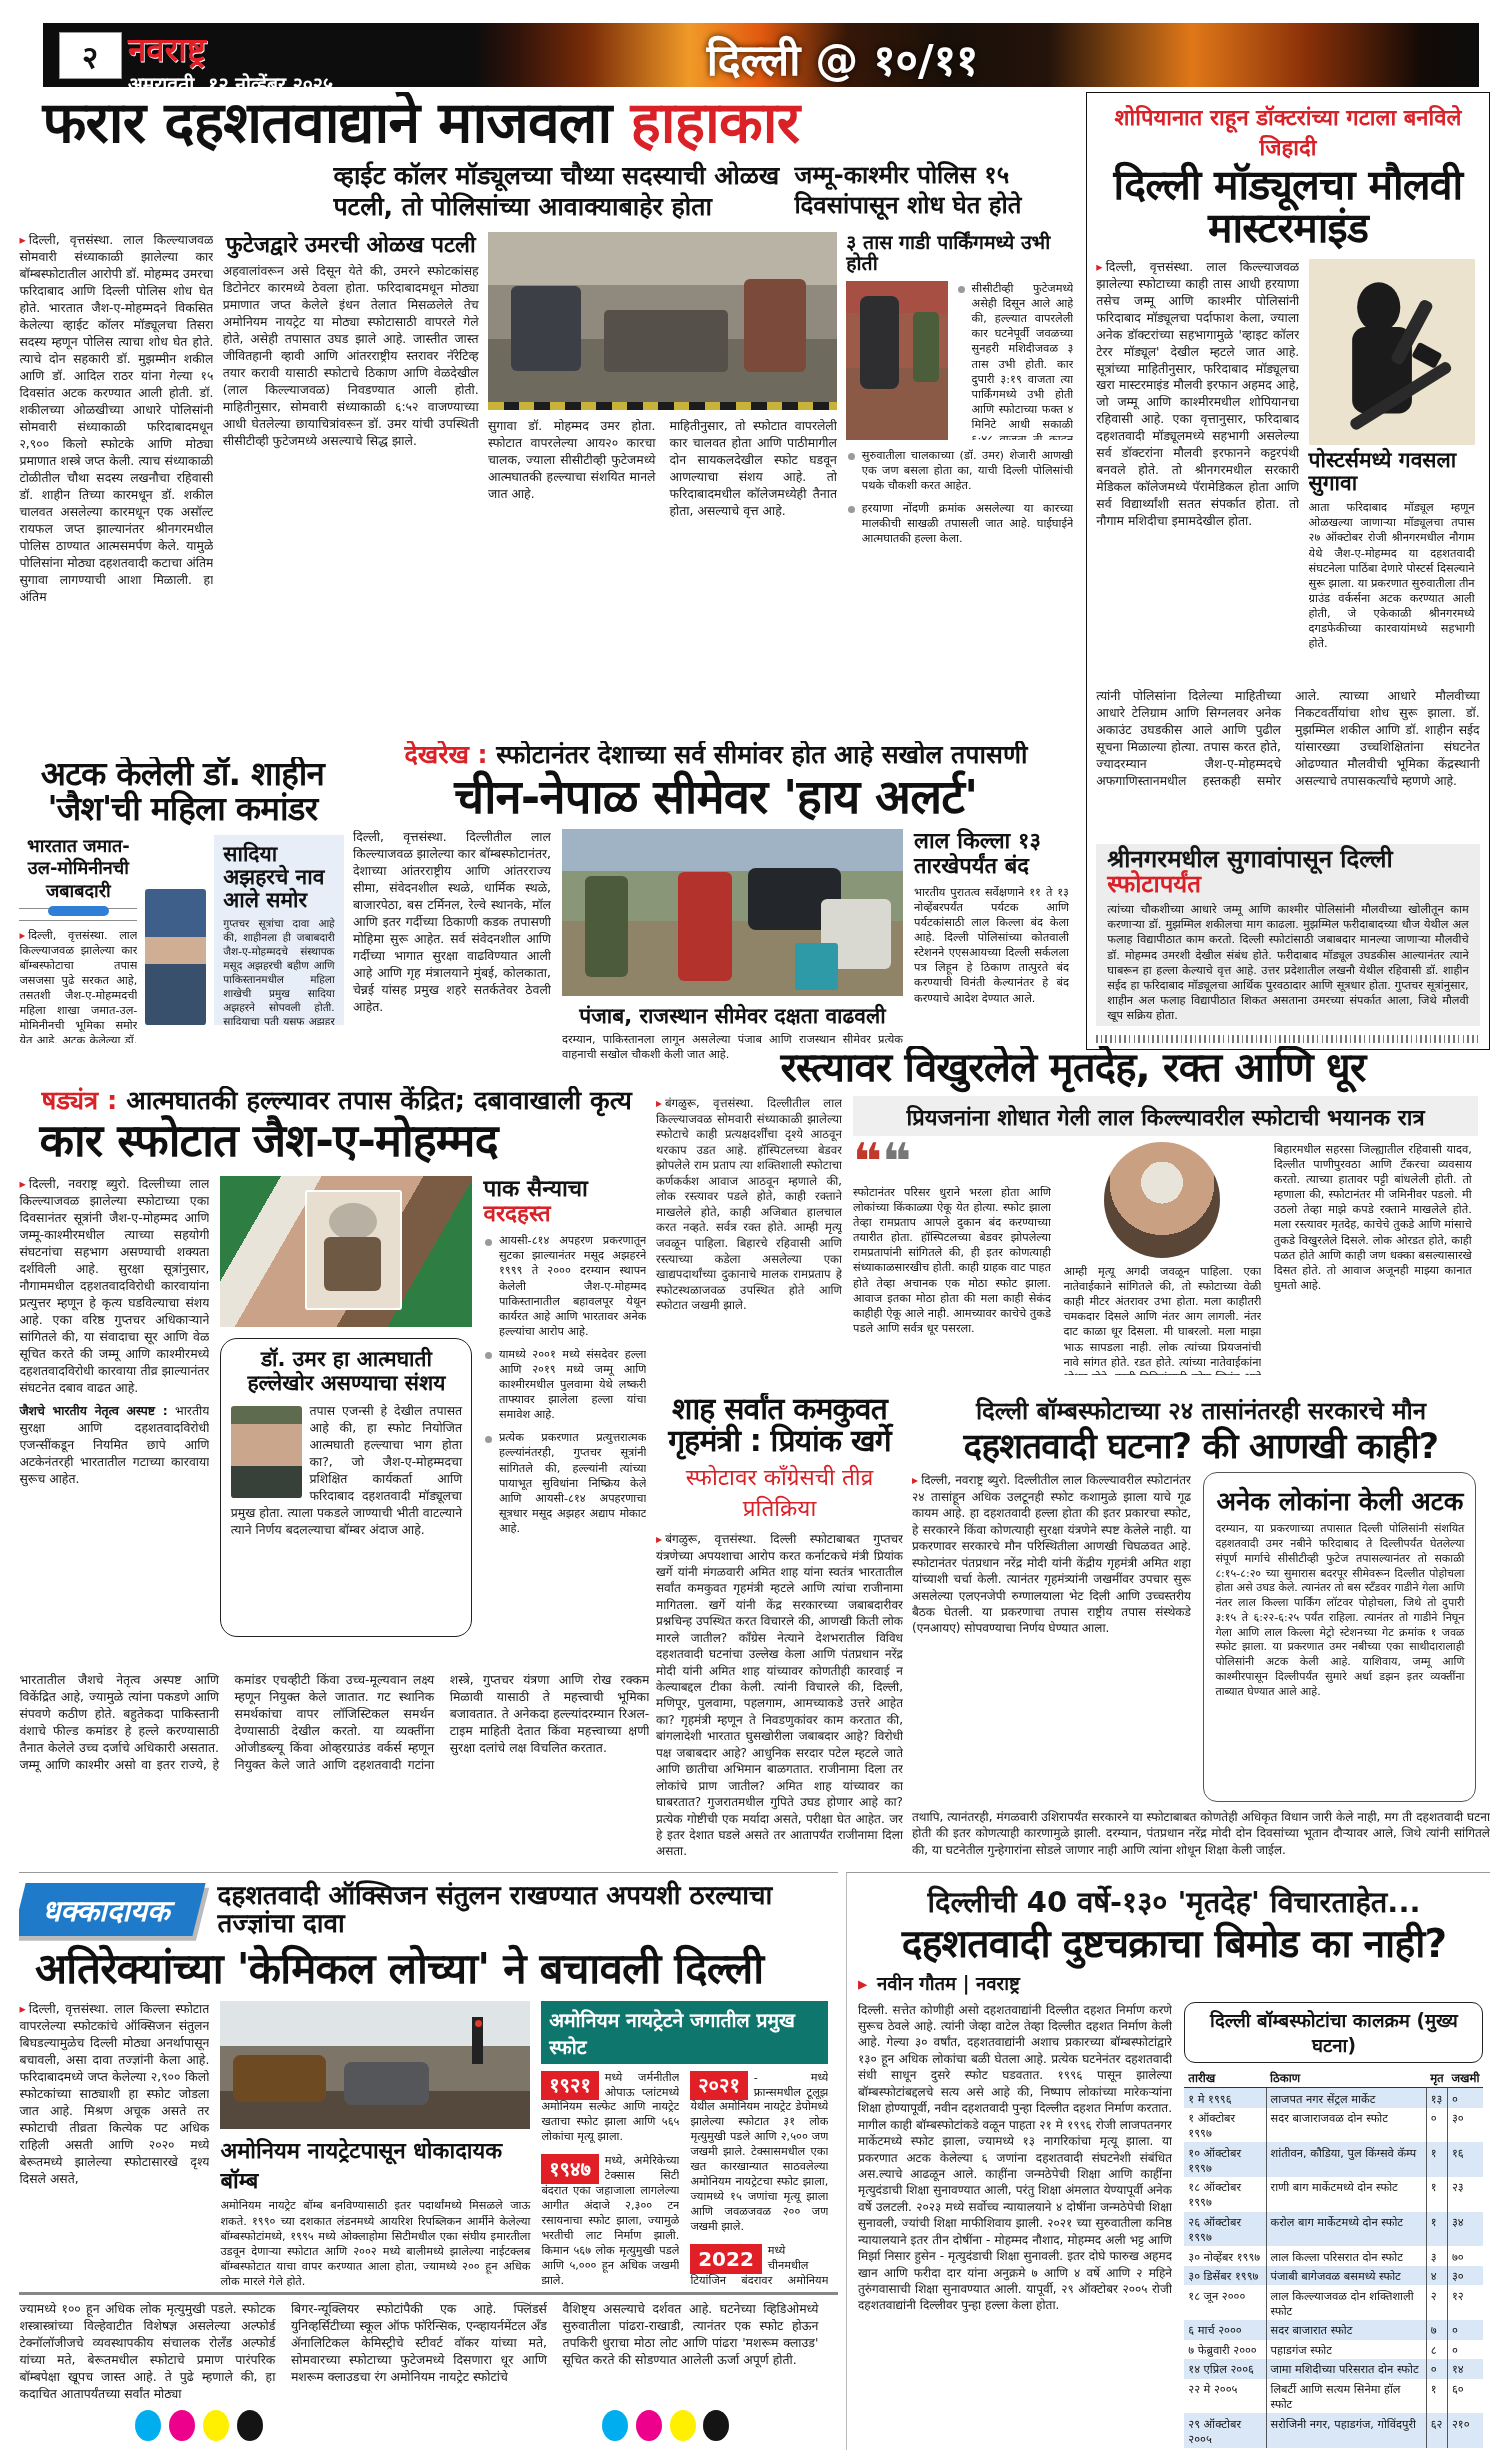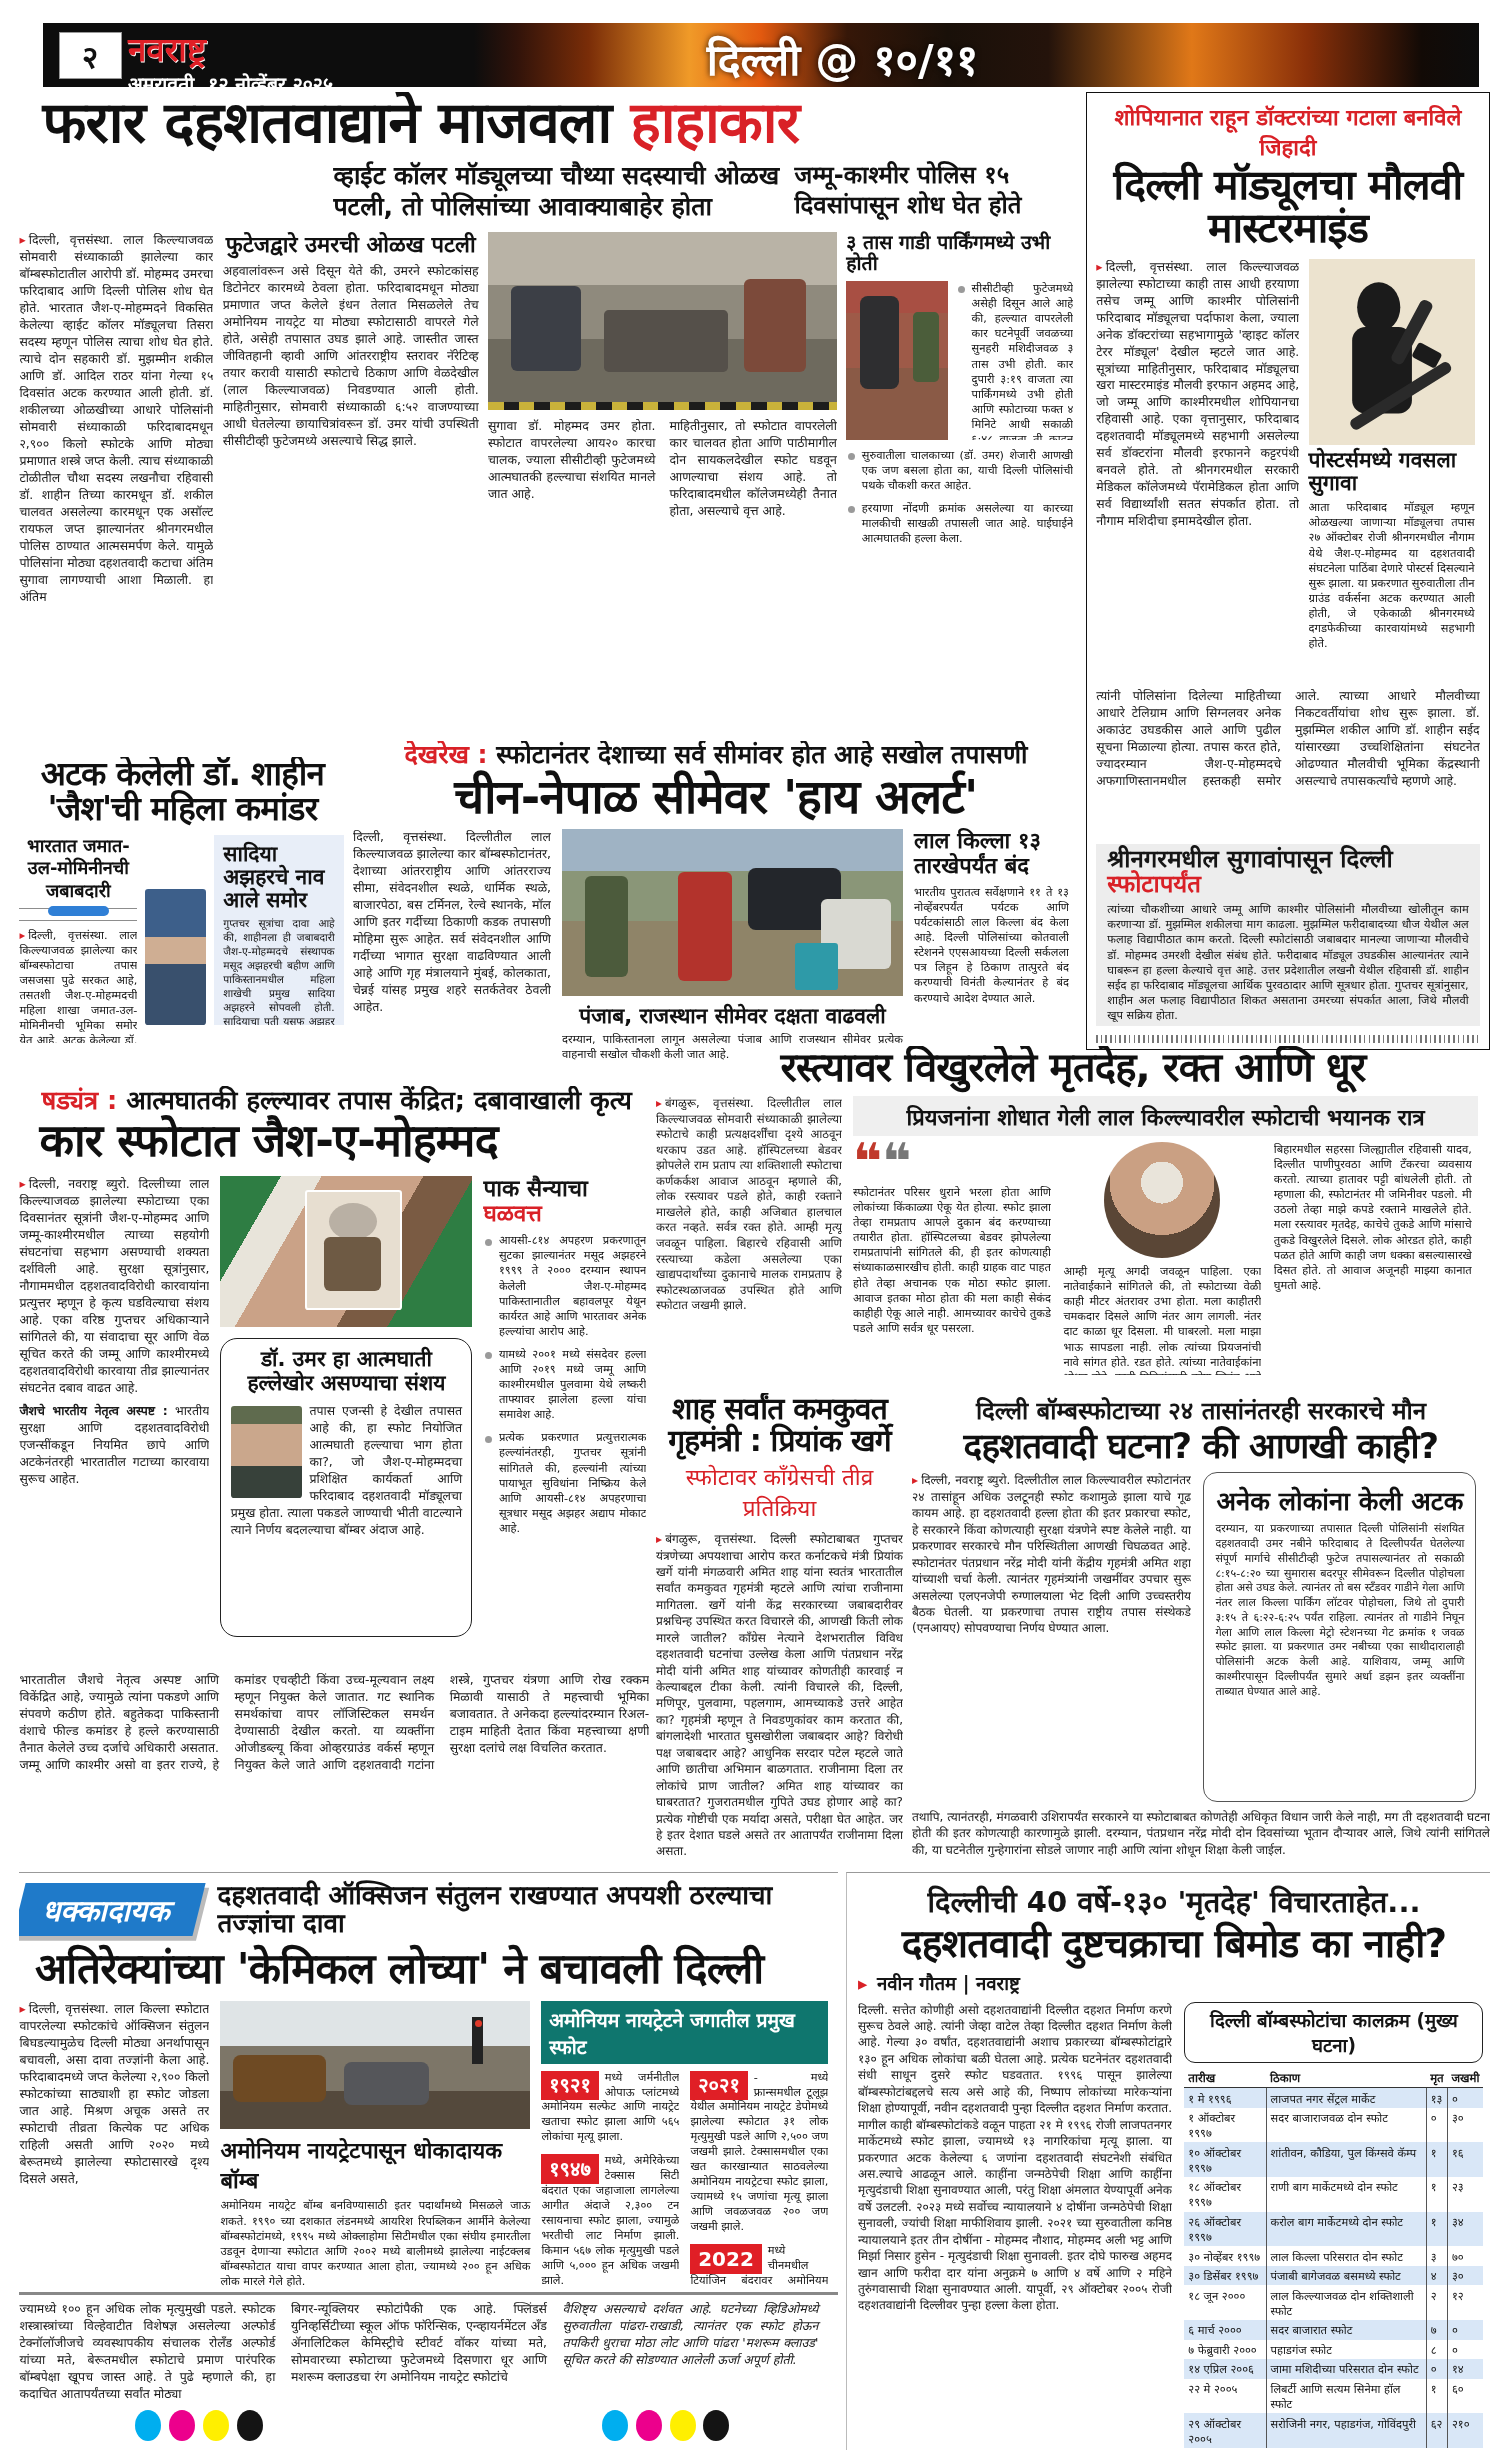--- a/index.html
+++ b/index.html
@@ -200,21 +200,21 @@
         <div style="border:1.6px solid #222;border-radius:17px;margin-top:11px;padding:9.3px;height:299px;box-sizing:border-box;overflow:hidden;">
           <div class="cap ctr" style="font-size:21px;line-height:1.12;">डॉ. उमर हा आत्मघाती हल्लेखोर असण्याचा संशय</div>
           <div style="margin-top:7.8px;">
             <div class="photo" style="float:left;width:71px;height:92px;margin:3.1px 7.8px 3.1px 0;background:linear-gradient(180deg,#5f6b4e 0 20%,#caa78c 20% 65%,#37413a 65% 100%);border-radius:3.1px;"></div>
             <div class="bodytxt just">तपास एजन्सी हे देखील तपासत आहे की, हा स्फोट नियोजित आत्मघाती हल्ल्याचा भाग होता का?, जो जैश-ए-मोहम्मदचा प्रशिक्षित कार्यकर्ता आणि फरिदाबाद दहशतवादी मॉड्यूलचा प्रमुख होता. त्याला पकडले जाण्याची भीती वाटल्याने त्याने निर्णय बदलल्याचा बॉम्बर अंदाज आहे.</div>
           </div>
         </div>
       </div>
       <div style="width:163px;">
         <div style="font-weight:bold;font-size:22.5px;line-height:1.1;">
-          <span>पाक सैन्याचा </span><span class="red">घळवत्त</span>
+          <span>पाक सैन्याचा </span><span class="red">वरदहस्त</span>
         </div>
         <div class="sm just" style="margin-top:7.8px;height:419px;overflow:hidden;">
           <div class="bullet">आयसी-८१४ अपहरण प्रकरणातून सुटका झाल्यानंतर मसूद अझहरने १९९९ ते २००० दरम्यान स्थापन केलेली जैश-ए-मोहम्मद पाकिस्तानातील बहावलपूर येथून कार्यरत आहे आणि भारतावर अनेक हल्ल्यांचा आरोप आहे.</div>
           <div class="bullet">यामध्ये २००१ मध्ये संसदेवर हल्ला आणि २०१९ मध्ये जम्मू आणि काश्मीरमधील पुलवामा येथे लष्करी ताफ्यावर झालेला हल्ला यांचा समावेश आहे.</div>
           <div class="bullet">प्रत्येक प्रकरणात प्रत्युत्तरात्मक हल्ल्यांनंतरही, गुप्तचर सूत्रांनी सांगितले की, हल्ल्यांनी त्यांच्या पायाभूत सुविधांना निष्क्रिय केले आणि आयसी-८१४ अपहरणाचा सूत्रधार मसूद अझहर अद्याप मोकाट आहे.</div>
         </div>
       </div>
     </div>
     <div class="bodytxt cols3 just" style="margin-top:11px;height:194px;overflow:hidden;">भारतातील जैशचे नेतृत्व अस्पष्ट आणि विकेंद्रित आहे, ज्यामुळे त्यांना पकडणे आणि संपवणे कठीण होते. बहुतेकदा पाकिस्तानी वंशाचे फील्ड कमांडर हे हल्ले करण्यासाठी तैनात केलेले उच्च दर्जाचे अधिकारी असतात. जम्मू आणि काश्मीर असो वा इतर राज्ये, हे कमांडर एचव्हीटी किंवा उच्च-मूल्यवान लक्ष्य म्हणून नियुक्त केले जातात. गट स्थानिक समर्थकांचा वापर लॉजिस्टिकल समर्थन देण्यासाठी देखील करतो. या व्यक्तींना ओजीडब्ल्यू किंवा ओव्हरग्राउंड वर्कर्स म्हणून नियुक्त केले जाते आणि दहशतवादी गटांना शस्त्रे, गुप्तचर यंत्रणा आणि रोख रक्कम मिळावी यासाठी ते महत्त्वाची भूमिका बजावतात. ते अनेकदा हल्ल्यांदरम्यान रिअल-टाइम माहिती देतात किंवा महत्त्वाच्या क्षणी सुरक्षा दलांचे लक्ष विचलित करतात.</div>
   </div>
@@ -292,21 +292,21 @@
           <div class="entry"><span class="chip">१९२१</span><span>मध्ये जर्मनीतील ओपाऊ प्लांटमध्ये अमोनियम सल्फेट आणि नायट्रेट खताचा स्फोट झाला आणि ५६५ लोकांचा मृत्यू झाला.</span></div>
           <div class="entry"><span class="chip">१९४७</span><span>मध्ये, अमेरिकेच्या टेक्सास सिटी बंदरात एका जहाजाला लागलेल्या आगीत अंदाजे २,३०० टन रसायनाचा स्फोट झाला, ज्यामुळे भरतीची लाट निर्माण झाली. किमान ५६७ लोक मृत्युमुखी पडले आणि ५,००० हून अधिक जखमी झाले.</span></div>
           <div class="entry"><span class="chip">२०२१</span><span>- मध्ये फ्रान्समधील टूलूझ येथील अमोनियम नायट्रेट डेपोमध्ये झालेल्या स्फोटात ३१ लोक मृत्युमुखी पडले आणि २,५०० जण जखमी झाले. टेक्सासमधील एका खत कारखान्यात साठवलेल्या अमोनियम नायट्रेटचा स्फोट झाला, ज्यामध्ये १५ जणांचा मृत्यू झाला आणि जवळजवळ २०० जण जखमी झाले.</span></div>
           <div class="entry"><span class="chip">2022</span><span>मध्ये चीनमधील टियांजिन बंदरावर अमोनियम नायट्रेट आणि इतर रसायने साठवणाऱ्या गोदामात झालेल्या स्फोटात किमान ११६ लोकांचा मृत्यू झाला.</span></div>
         </div>
       </div>
     </div>
     <div style="border-top:3.1px solid #888;margin-top:7.8px;padding-top:6.2px;display:flex;gap:15.5px;height:101px;overflow:hidden;">
       <div class="bodytxt just" style="width:256px;">ज्यामध्ये १०० हून अधिक लोक मृत्युमुखी पडले. स्फोटक शस्त्रास्त्रांच्या विल्हेवाटीत विशेषज्ञ असलेल्या अल्फोर्ड टेक्नॉलॉजीजचे व्यवस्थापकीय संचालक रोलँड अल्फोर्ड यांच्या मते, बेरूतमधील स्फोटाचे प्रमाण पारंपरिक बॉम्बपेक्षा खूपच जास्त आहे. ते पुढे म्हणाले की, हा कदाचित आतापर्यंतच्या सर्वांत मोठ्या</div>
       <div class="bodytxt just" style="width:256px;">बिगर-न्यूक्लियर स्फोटांपैकी एक आहे. फ्लिंडर्स युनिव्हर्सिटीच्या स्कूल ऑफ फॉरेन्सिक, एन्व्हायर्नमेंटल अँड ॲनालिटिकल केमिस्ट्रीचे स्टीवर्ट वॉकर यांच्या मते, सोमवारच्या स्फोटाच्या फुटेजमध्ये दिसणारा धूर आणि मशरूम क्लाउडचा रंग अमोनियम नायट्रेट स्फोटांचे</div>
-      <div class="bodytxt just" style="width:256px;font-style:italic;">वैशिष्ट्य असल्याचे दर्शवत आहे. घटनेच्या व्हिडिओमध्ये सुरुवातीला पांढरा-राखाडी, त्यानंतर एक स्फोट होऊन तपकिरी धुराचा मोठा लोट आणि पांढरा 'मशरूम क्लाउड' सूचित करते की सोडण्यात आलेली ऊर्जा अपूर्ण होती.</div>
+      <div class="bodytxt just" style="width:256px;">वैशिष्ट्य असल्याचे दर्शवत आहे. घटनेच्या व्हिडिओमध्ये सुरुवातीला पांढरा-राखाडी, त्यानंतर एक स्फोट होऊन तपकिरी धुराचा मोठा लोट आणि पांढरा 'मशरूम क्लाउड' सूचित करते की सोडण्यात आलेली ऊर्जा अपूर्ण होती.</div>
     </div>
     <div style="display:flex;justify-content:space-between;padding:7.8px 109px 0 116px;">
       <div class="dotrow">
           <span class="dot" style="background: rgb(0, 174, 239);"></span>
           <span class="dot" style="background: rgb(236, 0, 140);"></span>
           <span class="dot" style="background: rgb(255, 239, 0);"></span>
           <span class="dot" style="background: rgb(20, 20, 20);"></span>
         </div>
       <div class="dotrow">
           <span class="dot" style="background: rgb(0, 174, 239);"></span>

